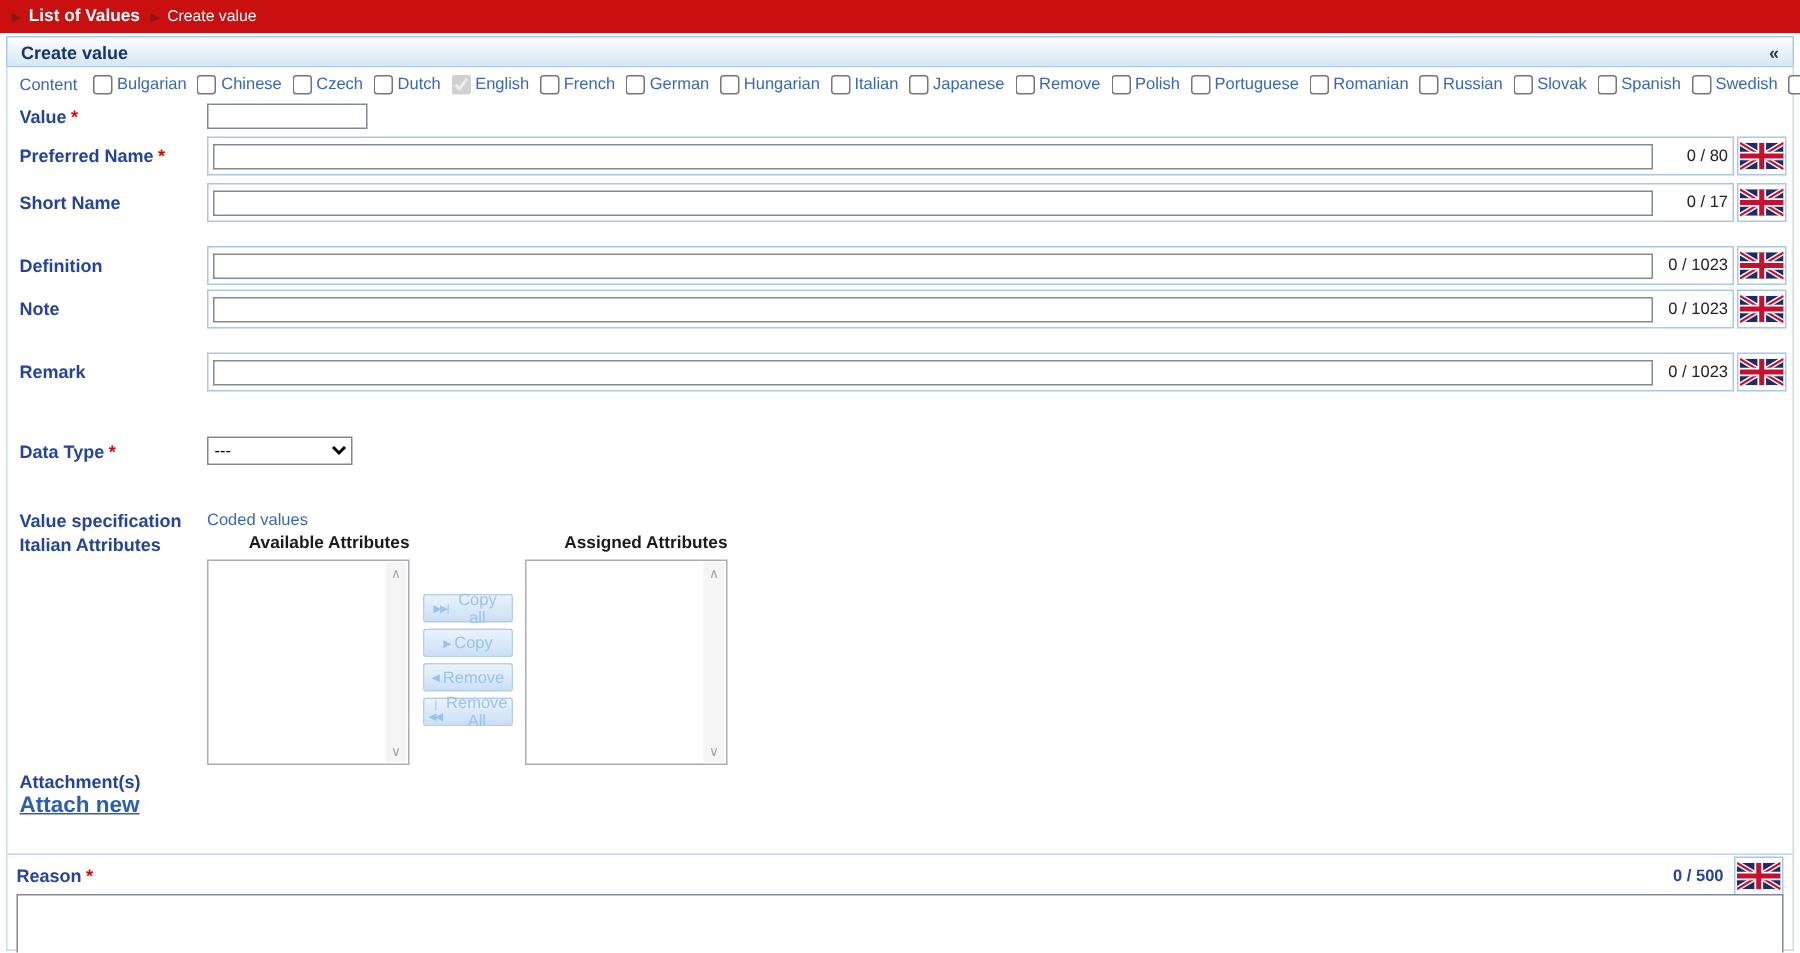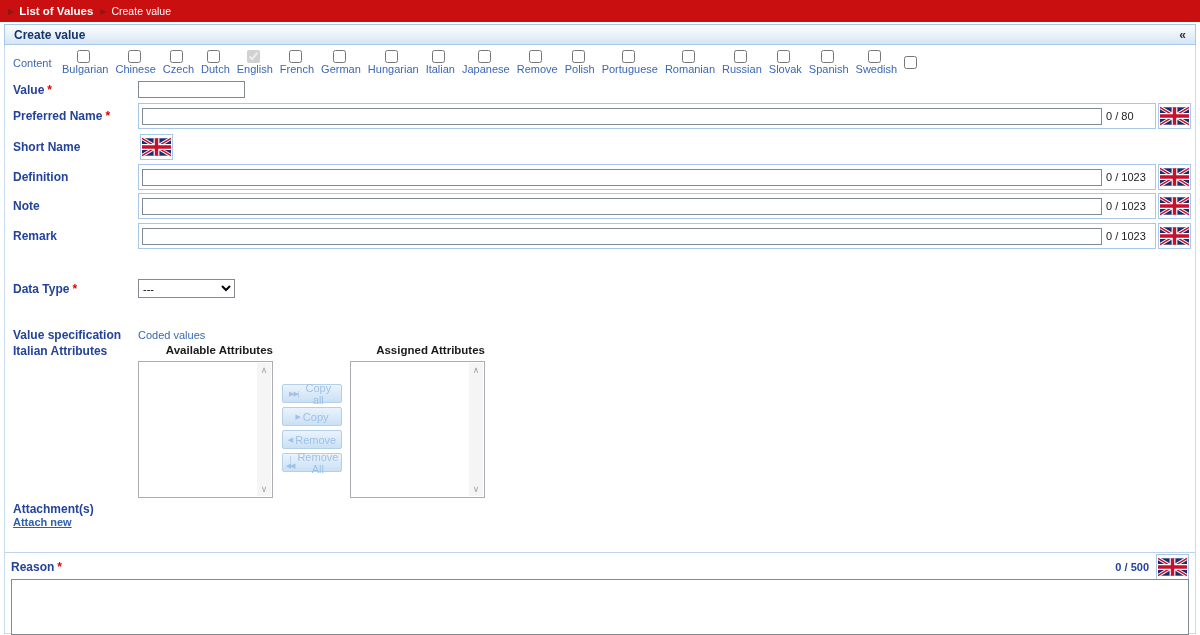--- a/index.html
+++ b/index.html
@@ -23,49 +23,49 @@
   .tool-btn { display:flex; align-items:center; gap:3px; cursor:pointer; background:none; border:none;
               font-family:inherit; padding:2px; }
   .save-label { font-weight:bold; font-size:11.5px; color:#111; }
   .spacer { flex:1; }
   .close-x { color:#CE2626; font-weight:bold; font-size:16px; line-height:1; cursor:pointer; }
   
   .form { padding:5px 4px 0 8px; }
   .frow { display:flex; align-items:center; }
   .flabel { width:125px; flex:none; color:#24439B; font-weight:bold; font-size:12px; }
   .req { color:#E00000; font-weight:bold; margin-left:3px; }
-  .mb6 { margin-bottom:6px; } .mb5 { margin-bottom:5px; } .mb4 { margin-bottom:4px; }
+  .mb6 { margin-bottom:6px; } .mb5 { margin-bottom:5px; } .mb4 { margin-bottom:16px; }
   .mb3 { margin-bottom:3px; } .mb2 { margin-bottom:2px;margin-top:30px; }
   .content-label { width:49px; flex:none; color:#3A67B5; font-size:11px; }
-  .lang { display:flex; align-items:center; margin-right:7px;flex-direction:column; }
+  .lang { display:flex; margin-right:7px; }
   .lang input { width:13px; height:13px; margin:0 3px 0 0; }
   .lang span { color:#3A67B5; font-size:11px; white-space:nowrap; }
   .input-sm { width:107px; height:17px; border:1px solid #838990; background:#fff; font:inherit; padding:0 2px; }
   .wide-wrap { flex:1; border:1px solid #A9C7E8; display:flex; align-items:center; padding:3px 3px; height:26px; }
   .wide-wrap input { flex:1; height:17px; border:1px solid #838990; font:inherit; padding:0 2px; min-width:0; }
-  .counter { min-width:50px; text-align:left; color:#222; font-size:11px; padding-left:4px; white-space:nowrap; flex:none; }
+  .counter { min-width:50px; text-align:right; color:#222; font-size:11px; padding-left:4px; white-space:nowrap; flex:none; }
   .flagbox { width:33px; height:26px; border:1px solid #A9C7E8; margin-left:2px; flex:none;
              display:flex; align-items:center; justify-content:center; background:#fff; }
   .dtype { width:97px; height:19px; border:1px solid #838990; font:inherit; background:#fff; }
   .spec-text { color:#3A67B5; font-size:11px; }
   
   .shuttle { display:flex; align-items:flex-start; }
   .attr-col { display:flex; flex-direction:column; }
   .attr-header { font-weight:bold; font-size:11.5px; color:#1A1A1A; height:15px; margin-bottom:2px;text-align:right; }
   .attr-list { width:135px; height:137px; border:1px solid #ABADB3; background:#fff; position:relative; }
   .scrollstrip { position:absolute; top:1px; right:1px; bottom:1px; width:14px; background:#F5F5F5;
                  display:flex; flex-direction:column; justify-content:space-between; align-items:center;
                  color:#A4A4A4; font-size:9px; padding:2px 0; }
   .attr-btns { display:flex; flex-direction:column; gap:4px; margin:40px 8px 0 9px; }
   .sbtn { width:60px; height:19px; background:linear-gradient(#EAF3FC,#CBE0F4); border:1px solid #B3CFEA;
           border-radius:2px; color:#9DC2E7; font-size:11px; font-family:inherit;
           display:flex; align-items:center; justify-content:center; gap:3px; }
   .sbtn .ic { font-size:7px; letter-spacing:-1px; }
   .attach-label { color:#24439B; font-weight:bold; font-size:12px; margin-top:4px; }
-  .attach-link { color:#2B5FB0; font-weight:bold; font-size:11px; text-decoration:underline; cursor:pointer; display:inline-block; }
+  .attach-link { color:#2B5FB0; font-weight:bold; font-size:15px; text-decoration:underline; cursor:pointer; display:inline-block; }
   
   .reason-sec { border-top:1px solid #BDD4EA; margin-top:24px; padding:2px 6px 0; }
   .reason-head { display:flex; align-items:center; height:24px; }
   .reason-counter { color:#24439B; font-weight:bold; font-size:11px; margin-right:5px; }
   .reason-sec textarea { width:100%; height:56px; border:1px solid #838990; resize:none; font:inherit; }
 </style>
 </head>
 <body>
 
 <div class="crumbbar">
@@ -184,20 +184,24 @@
       <path d="M0,0 60,36 M60,0 0,36" stroke="#fff" stroke-width="7"></path>
       <path d="M0,0 60,36 M60,0 0,36" stroke="#C8102E" stroke-width="3"></path>
       <path d="M30,0 V36 M0,18 H60" stroke="#fff" stroke-width="12"></path>
       <path d="M30,0 V36 M0,18 H60" stroke="#C8102E" stroke-width="7"></path>
     </svg>
   </span>
       </div>
 
       <div class="frow mb4">
         <span class="flabel">Short Name</span>
+        <div class="wide-wrap">
+          <input value="" style="">
+          <span class="counter">0 / 17</span>
+        </div>
         <span class="flagbox">
     <svg width="29" height="20" viewBox="0 0 60 36">
       <rect width="60" height="36" fill="#1B2C6B"></rect>
       <path d="M0,0 60,36 M60,0 0,36" stroke="#fff" stroke-width="7"></path>
       <path d="M0,0 60,36 M60,0 0,36" stroke="#C8102E" stroke-width="3"></path>
       <path d="M30,0 V36 M0,18 H60" stroke="#fff" stroke-width="12"></path>
       <path d="M30,0 V36 M0,18 H60" stroke="#C8102E" stroke-width="7"></path>
     </svg>
   </span>
       </div>

